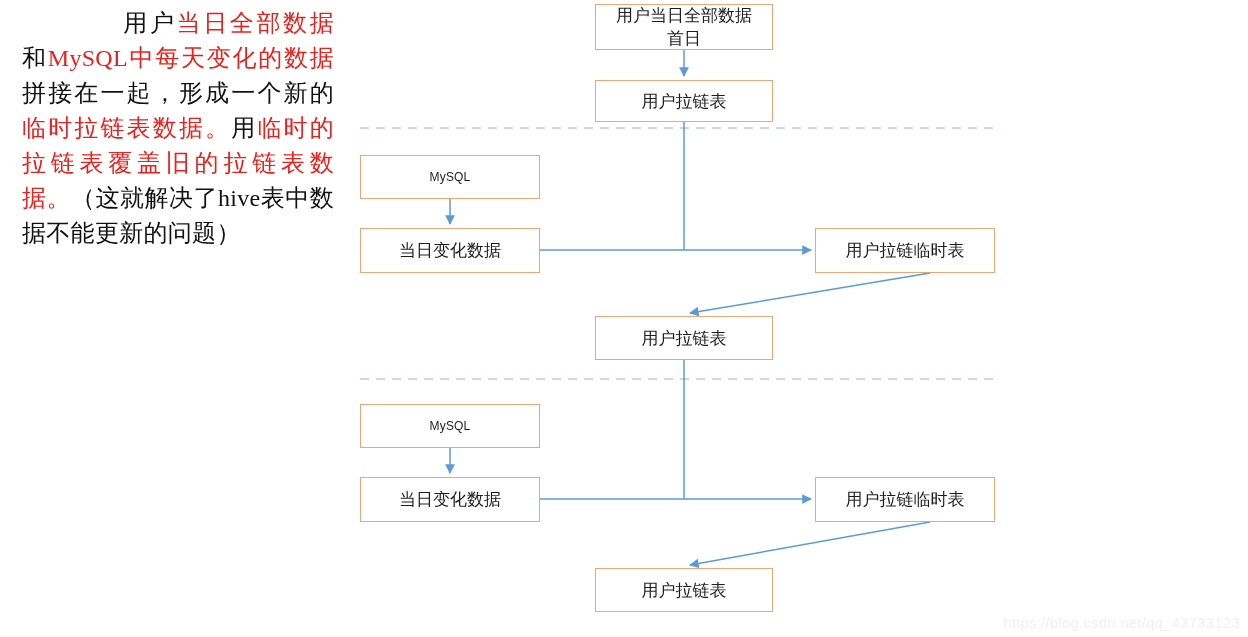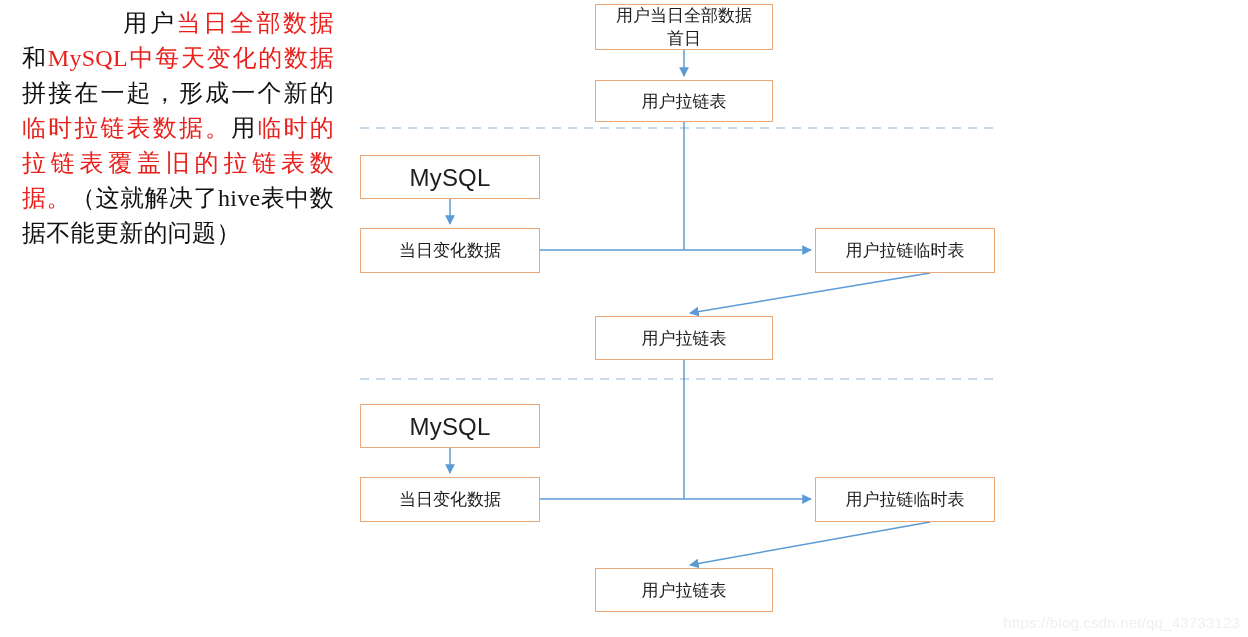--- a/index.html
+++ b/index.html
@@ -57,21 +57,21 @@
     display: flex;
     align-items: center;
     justify-content: center;
     text-align: center;
     color: #1d1d1d;
     font-size: 17px;
     line-height: 23px;
     font-family: "Liberation Sans", "DejaVu Sans", sans-serif;
     white-space: pre-line;
   }
-  .node.latin { font-size: 24px; letter-spacing: 0.2px; }
+  .node.latin { font-size: 12px; letter-spacing: 0.2px; }
 
   
   #watermark {
     position: absolute;
     right: 8px;
     bottom: 6px;
     font-size: 15px;
     color: #f0f0f0;
     font-family: "Liberation Sans", "DejaVu Sans", sans-serif;
     letter-spacing: 0.2px;

